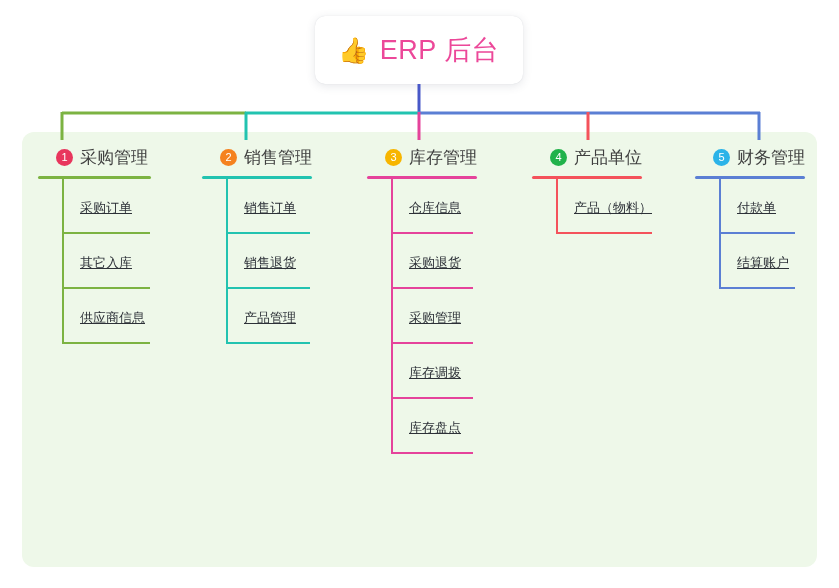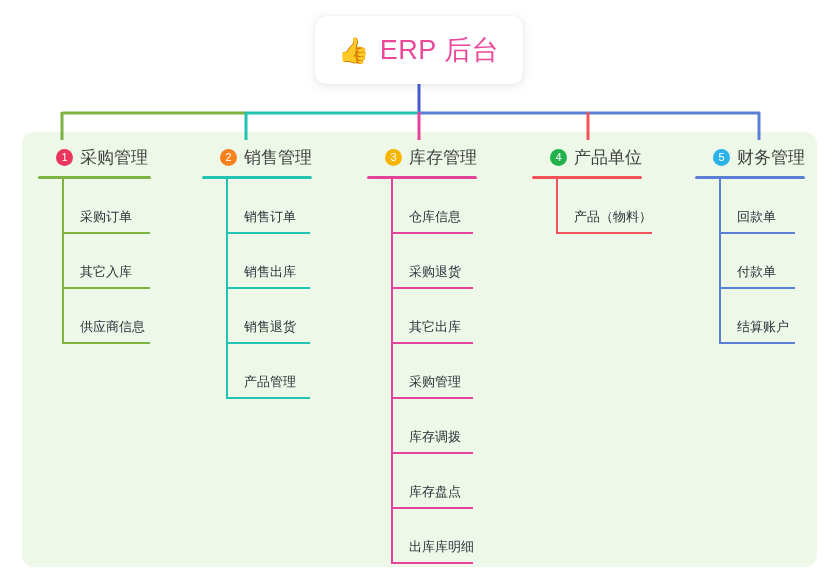--- a/index.html
+++ b/index.html
@@ -120,24 +120,25 @@
   }
   .item {
     position: relative;
     height: 55px;
     box-sizing: border-box;
     margin-left: 24px;
   }
   .item-label {
     position: absolute;
     left: 18px;
-    bottom: 8px;
+    bottom: 17px;
     font-size: 13px;
     color: #2d3138;
     white-space: nowrap;
+    text-decoration: underline;
   }
   .item-bar {
     position: absolute;
     left: 0;
     bottom: 0;
     height: 2px;
   }
 </style>
 </head>
 <body>
@@ -199,24 +200,20 @@
           <span class="col-name">销售管理</span>
         </div>
         <div class="head-bar" style="background: rgb(34, 195, 176); width: 110px;"></div>
         <div class="items">
           <div class="spine" style="background: rgb(34, 195, 176);"></div>
           <div class="item">
             <span class="item-label">销售订单</span>
             <div class="item-bar" style="background: rgb(34, 195, 176); width: 84px;"></div>
           </div>
           <div class="item">
-            <span class="item-label">销售出库</span>
-            <div class="item-bar" style="background: rgb(34, 195, 176); width: 84px;"></div>
-          </div>
-          <div class="item">
             <span class="item-label">销售退货</span>
             <div class="item-bar" style="background: rgb(34, 195, 176); width: 84px;"></div>
           </div>
           <div class="item">
             <span class="item-label">产品管理</span>
             <div class="item-bar" style="background: rgb(34, 195, 176); width: 84px;"></div>
           </div>
         </div>
       </div>
       <div class="column" style="left: 367px;">
@@ -229,37 +226,29 @@
           <div class="spine" style="background: rgb(229, 67, 155);"></div>
           <div class="item">
             <span class="item-label">仓库信息</span>
             <div class="item-bar" style="background: rgb(229, 67, 155); width: 82px;"></div>
           </div>
           <div class="item">
             <span class="item-label">采购退货</span>
             <div class="item-bar" style="background: rgb(229, 67, 155); width: 82px;"></div>
           </div>
           <div class="item">
-            <span class="item-label">其它出库</span>
-            <div class="item-bar" style="background: rgb(229, 67, 155); width: 82px;"></div>
-          </div>
-          <div class="item">
             <span class="item-label">采购管理</span>
             <div class="item-bar" style="background: rgb(229, 67, 155); width: 82px;"></div>
           </div>
           <div class="item">
             <span class="item-label">库存调拨</span>
             <div class="item-bar" style="background: rgb(229, 67, 155); width: 82px;"></div>
           </div>
           <div class="item">
             <span class="item-label">库存盘点</span>
-            <div class="item-bar" style="background: rgb(229, 67, 155); width: 82px;"></div>
-          </div>
-          <div class="item">
-            <span class="item-label">出库库明细</span>
             <div class="item-bar" style="background: rgb(229, 67, 155); width: 82px;"></div>
           </div>
         </div>
       </div>
       <div class="column" style="left: 532px;">
         <div class="col-head">
           <span class="badge" style="background: rgb(33, 178, 75);">4</span>
           <span class="col-name">产品单位</span>
         </div>
         <div class="head-bar" style="background: rgb(244, 82, 91); width: 110px;"></div>
@@ -273,24 +262,20 @@
       </div>
       <div class="column" style="left: 695px;">
         <div class="col-head">
           <span class="badge" style="background: rgb(43, 179, 232);">5</span>
           <span class="col-name">财务管理</span>
         </div>
         <div class="head-bar" style="background: rgb(91, 127, 212); width: 110px;"></div>
         <div class="items">
           <div class="spine" style="background: rgb(91, 127, 212);"></div>
           <div class="item">
-            <span class="item-label">回款单</span>
-            <div class="item-bar" style="background: rgb(91, 127, 212); width: 76px;"></div>
-          </div>
-          <div class="item">
             <span class="item-label">付款单</span>
             <div class="item-bar" style="background: rgb(91, 127, 212); width: 76px;"></div>
           </div>
           <div class="item">
             <span class="item-label">结算账户</span>
             <div class="item-bar" style="background: rgb(91, 127, 212); width: 76px;"></div>
           </div>
         </div>
       </div>
     </div>

